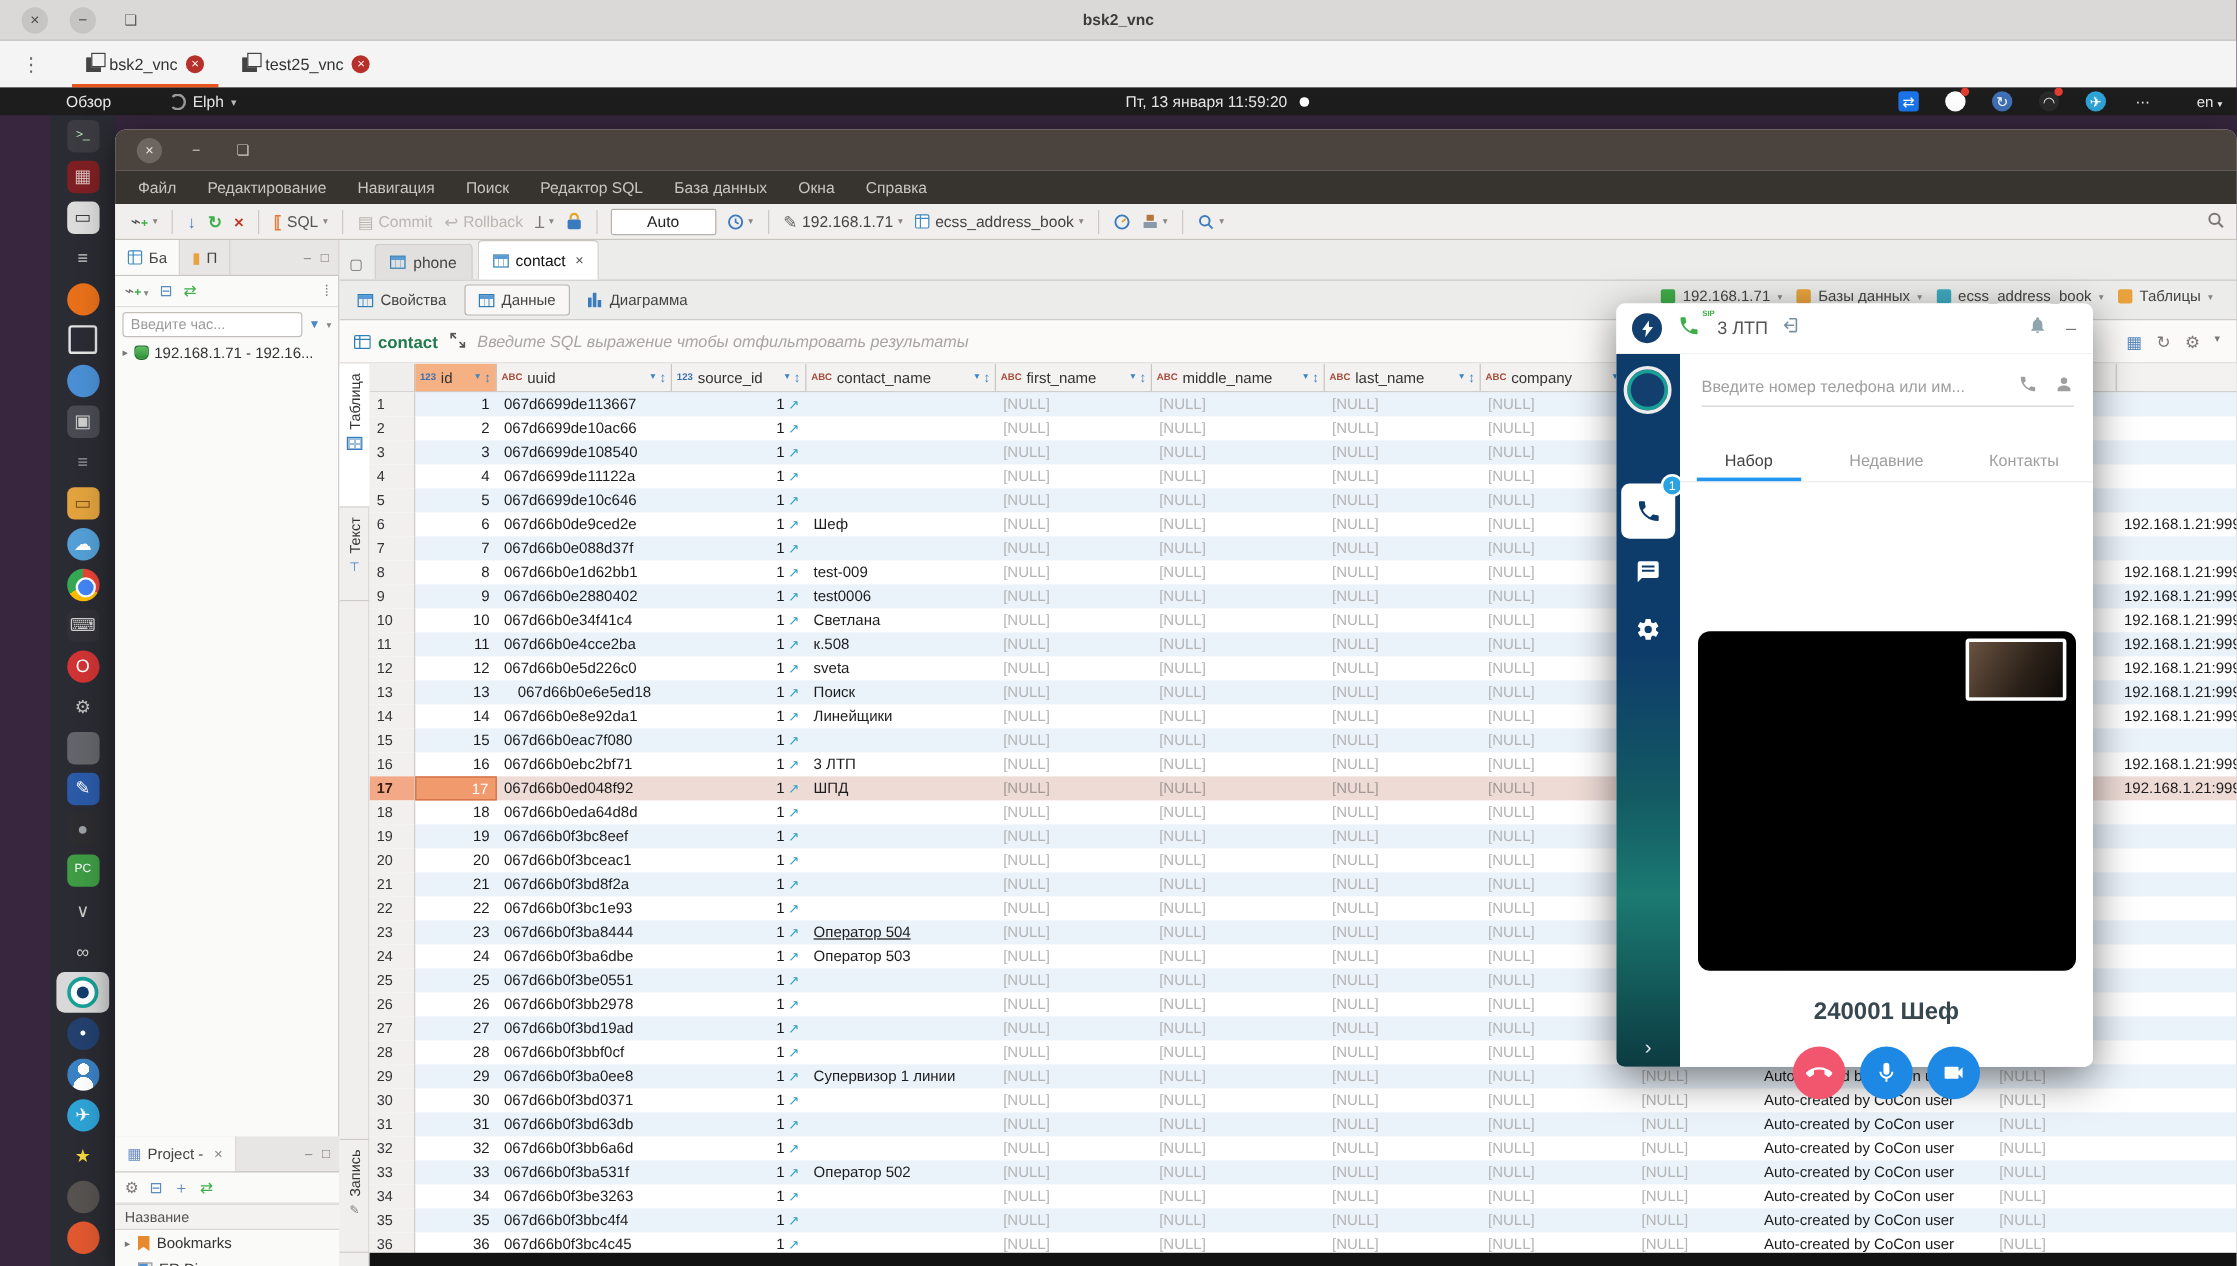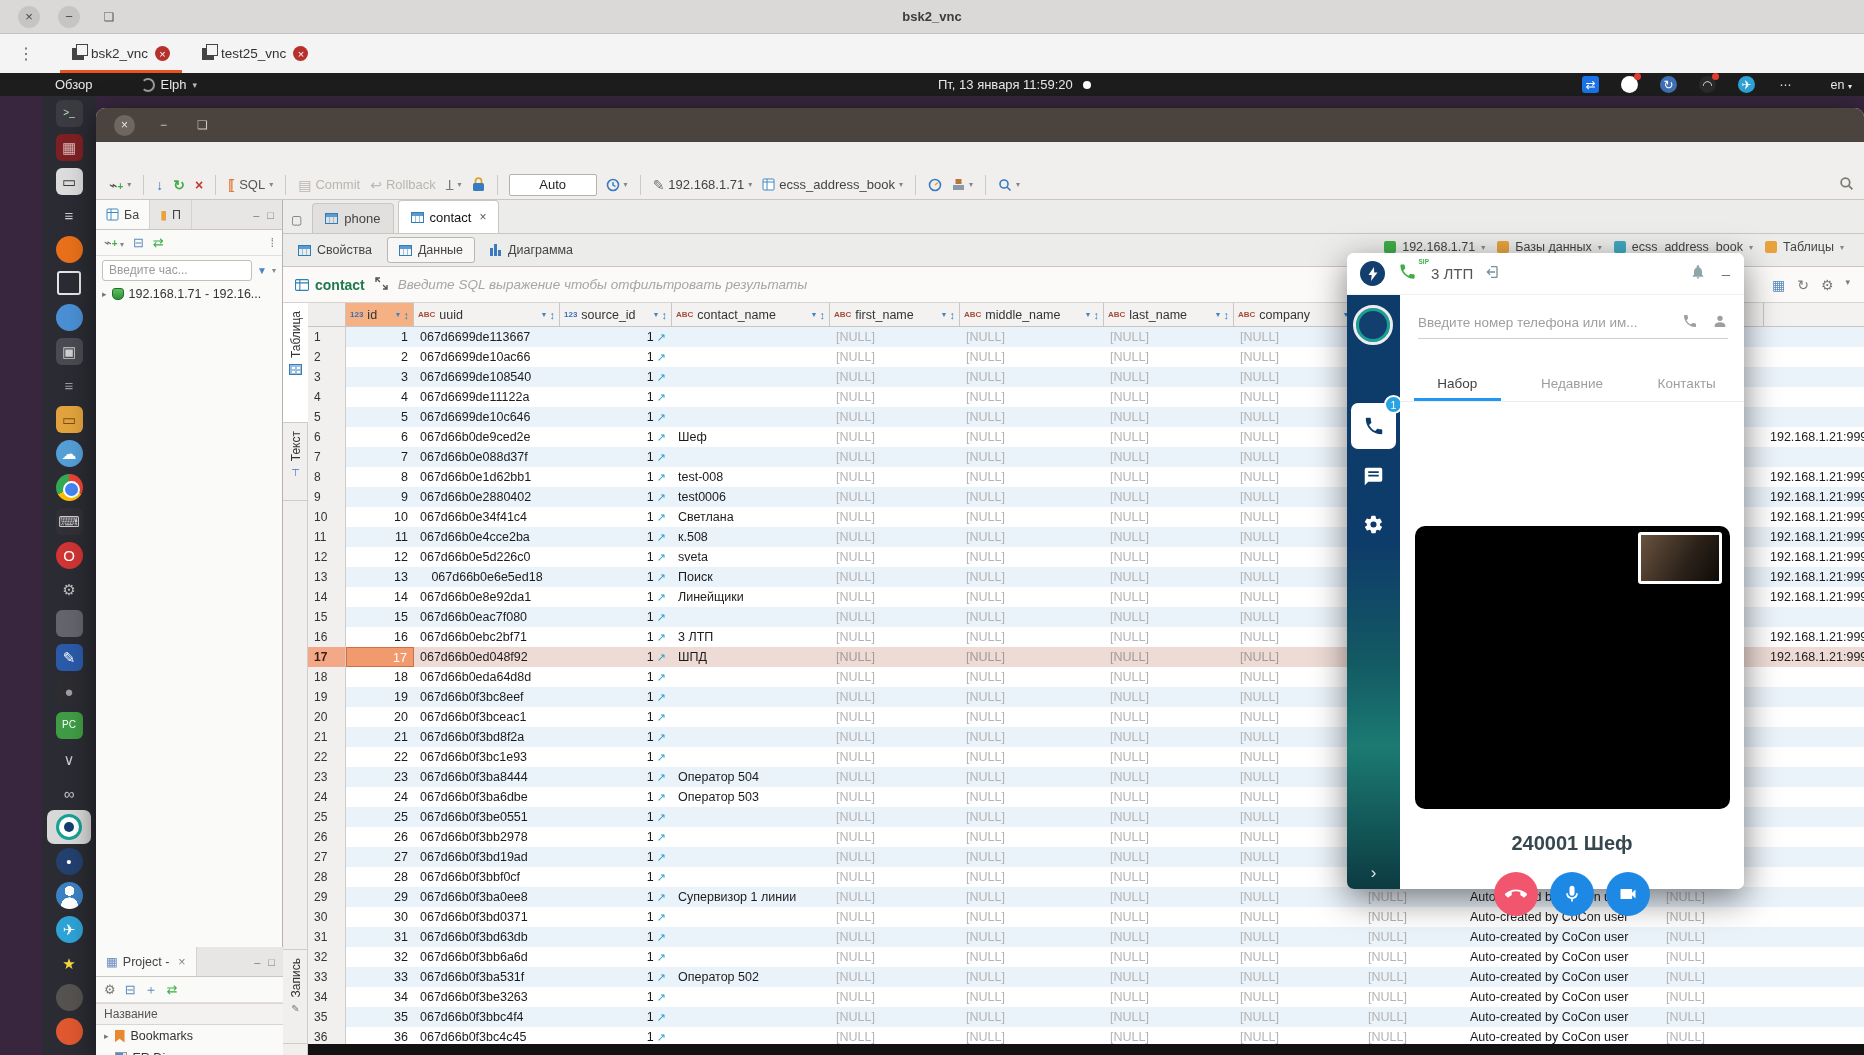--- a/index.html
+++ b/index.html
@@ -343,20 +343,30 @@
       </div>
     </div>
 
   <div id="dbv">
     <div id="dbv-title">
       <div class="wbtn">×</div>
       <div class="wbtn plain">−</div>
       <div class="wbtn plain">❏</div>
     </div>
 
+    <div id="dbv-menubar" style="padding-left: 6px;">
+        <div class="menu-item">Файл</div>
+        <div class="menu-item">Редактирование</div>
+        <div class="menu-item">Навигация</div>
+        <div class="menu-item">Поиск</div>
+        <div class="menu-item">Редактор SQL</div>
+        <div class="menu-item">База данных</div>
+        <div class="menu-item">Окна</div>
+        <div class="menu-item">Справка</div>
+      </div>
 
     <div id="dbv-toolbar">
       <div class="tbtn" style="margin-left:8px">
         <span class="ic" style="color:#4a4a4a">⌁<span style="color:#3fae49;font-size:10px;font-weight:bold">+</span></span>
           <span class="car">▾</span>
       </div>
       <div class="tsep"></div>
       <div class="tbtn">
           <span class="ic" style="color:#3a7bbf;font-weight:bold">↓</span>
         </div>
@@ -775,21 +785,21 @@
               <div class="g-cell" style="width: 102px;"><span class="nulltx">[NULL]</span></div>
               <div class="g-cell" style="width: 196px;">Auto-created by CoCon user</div>
               <div class="g-cell" style="width: 104px;"><span class="nulltx">[NULL]</span></div>
               <div class="g-cell" style="width: 140px;"></div>
             </div>
             <div class="g-row">
               <div class="g-gutter">8</div>
               <div class="g-cell c-right" style="width: 68px;">8</div>
               <div class="g-cell" style="width: 146px;">067d66b0e1d62bb1</div>
               <div class="g-cell c-right" style="width: 112px;"><span>1</span><span class="link-arrow">↗</span></div>
-              <div class="g-cell" style="width: 158px;">test-008</div>
+              <div class="g-cell" style="width: 158px;">test-009</div>
               <div class="g-cell" style="width: 130px;"><span class="nulltx">[NULL]</span></div>
               <div class="g-cell" style="width: 144px;"><span class="nulltx">[NULL]</span></div>
               <div class="g-cell" style="width: 130px;"><span class="nulltx">[NULL]</span></div>
               <div class="g-cell" style="width: 128px;"><span class="nulltx">[NULL]</span></div>
               <div class="g-cell" style="width: 102px;"><span class="nulltx">[NULL]</span></div>
               <div class="g-cell" style="width: 196px;">Auto-created by CoCon user</div>
               <div class="g-cell" style="width: 104px;"><span class="nulltx">[NULL]</span></div>
               <div class="g-cell" style="width: 140px;">192.168.1.21:9990/in</div>
             </div>
             <div class="g-row stripe">
@@ -1000,21 +1010,21 @@
               <div class="g-cell" style="width: 102px;"><span class="nulltx">[NULL]</span></div>
               <div class="g-cell" style="width: 196px;">Auto-created by CoCon user</div>
               <div class="g-cell" style="width: 104px;"><span class="nulltx">[NULL]</span></div>
               <div class="g-cell" style="width: 140px;"></div>
             </div>
             <div class="g-row stripe">
               <div class="g-gutter">23</div>
               <div class="g-cell c-right" style="width: 68px;">23</div>
               <div class="g-cell" style="width: 146px;">067d66b0f3ba8444</div>
               <div class="g-cell c-right" style="width: 112px;"><span>1</span><span class="link-arrow">↗</span></div>
-              <div class="g-cell" style="width: 158px;">Оператор 504</div>
+              <div class="g-cell" style="width: 158px; text-decoration: underline;">Оператор 504</div>
               <div class="g-cell" style="width: 130px;"><span class="nulltx">[NULL]</span></div>
               <div class="g-cell" style="width: 144px;"><span class="nulltx">[NULL]</span></div>
               <div class="g-cell" style="width: 130px;"><span class="nulltx">[NULL]</span></div>
               <div class="g-cell" style="width: 128px;"><span class="nulltx">[NULL]</span></div>
               <div class="g-cell" style="width: 102px;"><span class="nulltx">[NULL]</span></div>
               <div class="g-cell" style="width: 196px;">Auto-created by CoCon user</div>
               <div class="g-cell" style="width: 104px;"><span class="nulltx">[NULL]</span></div>
               <div class="g-cell" style="width: 140px;"></div>
             </div>
             <div class="g-row">

